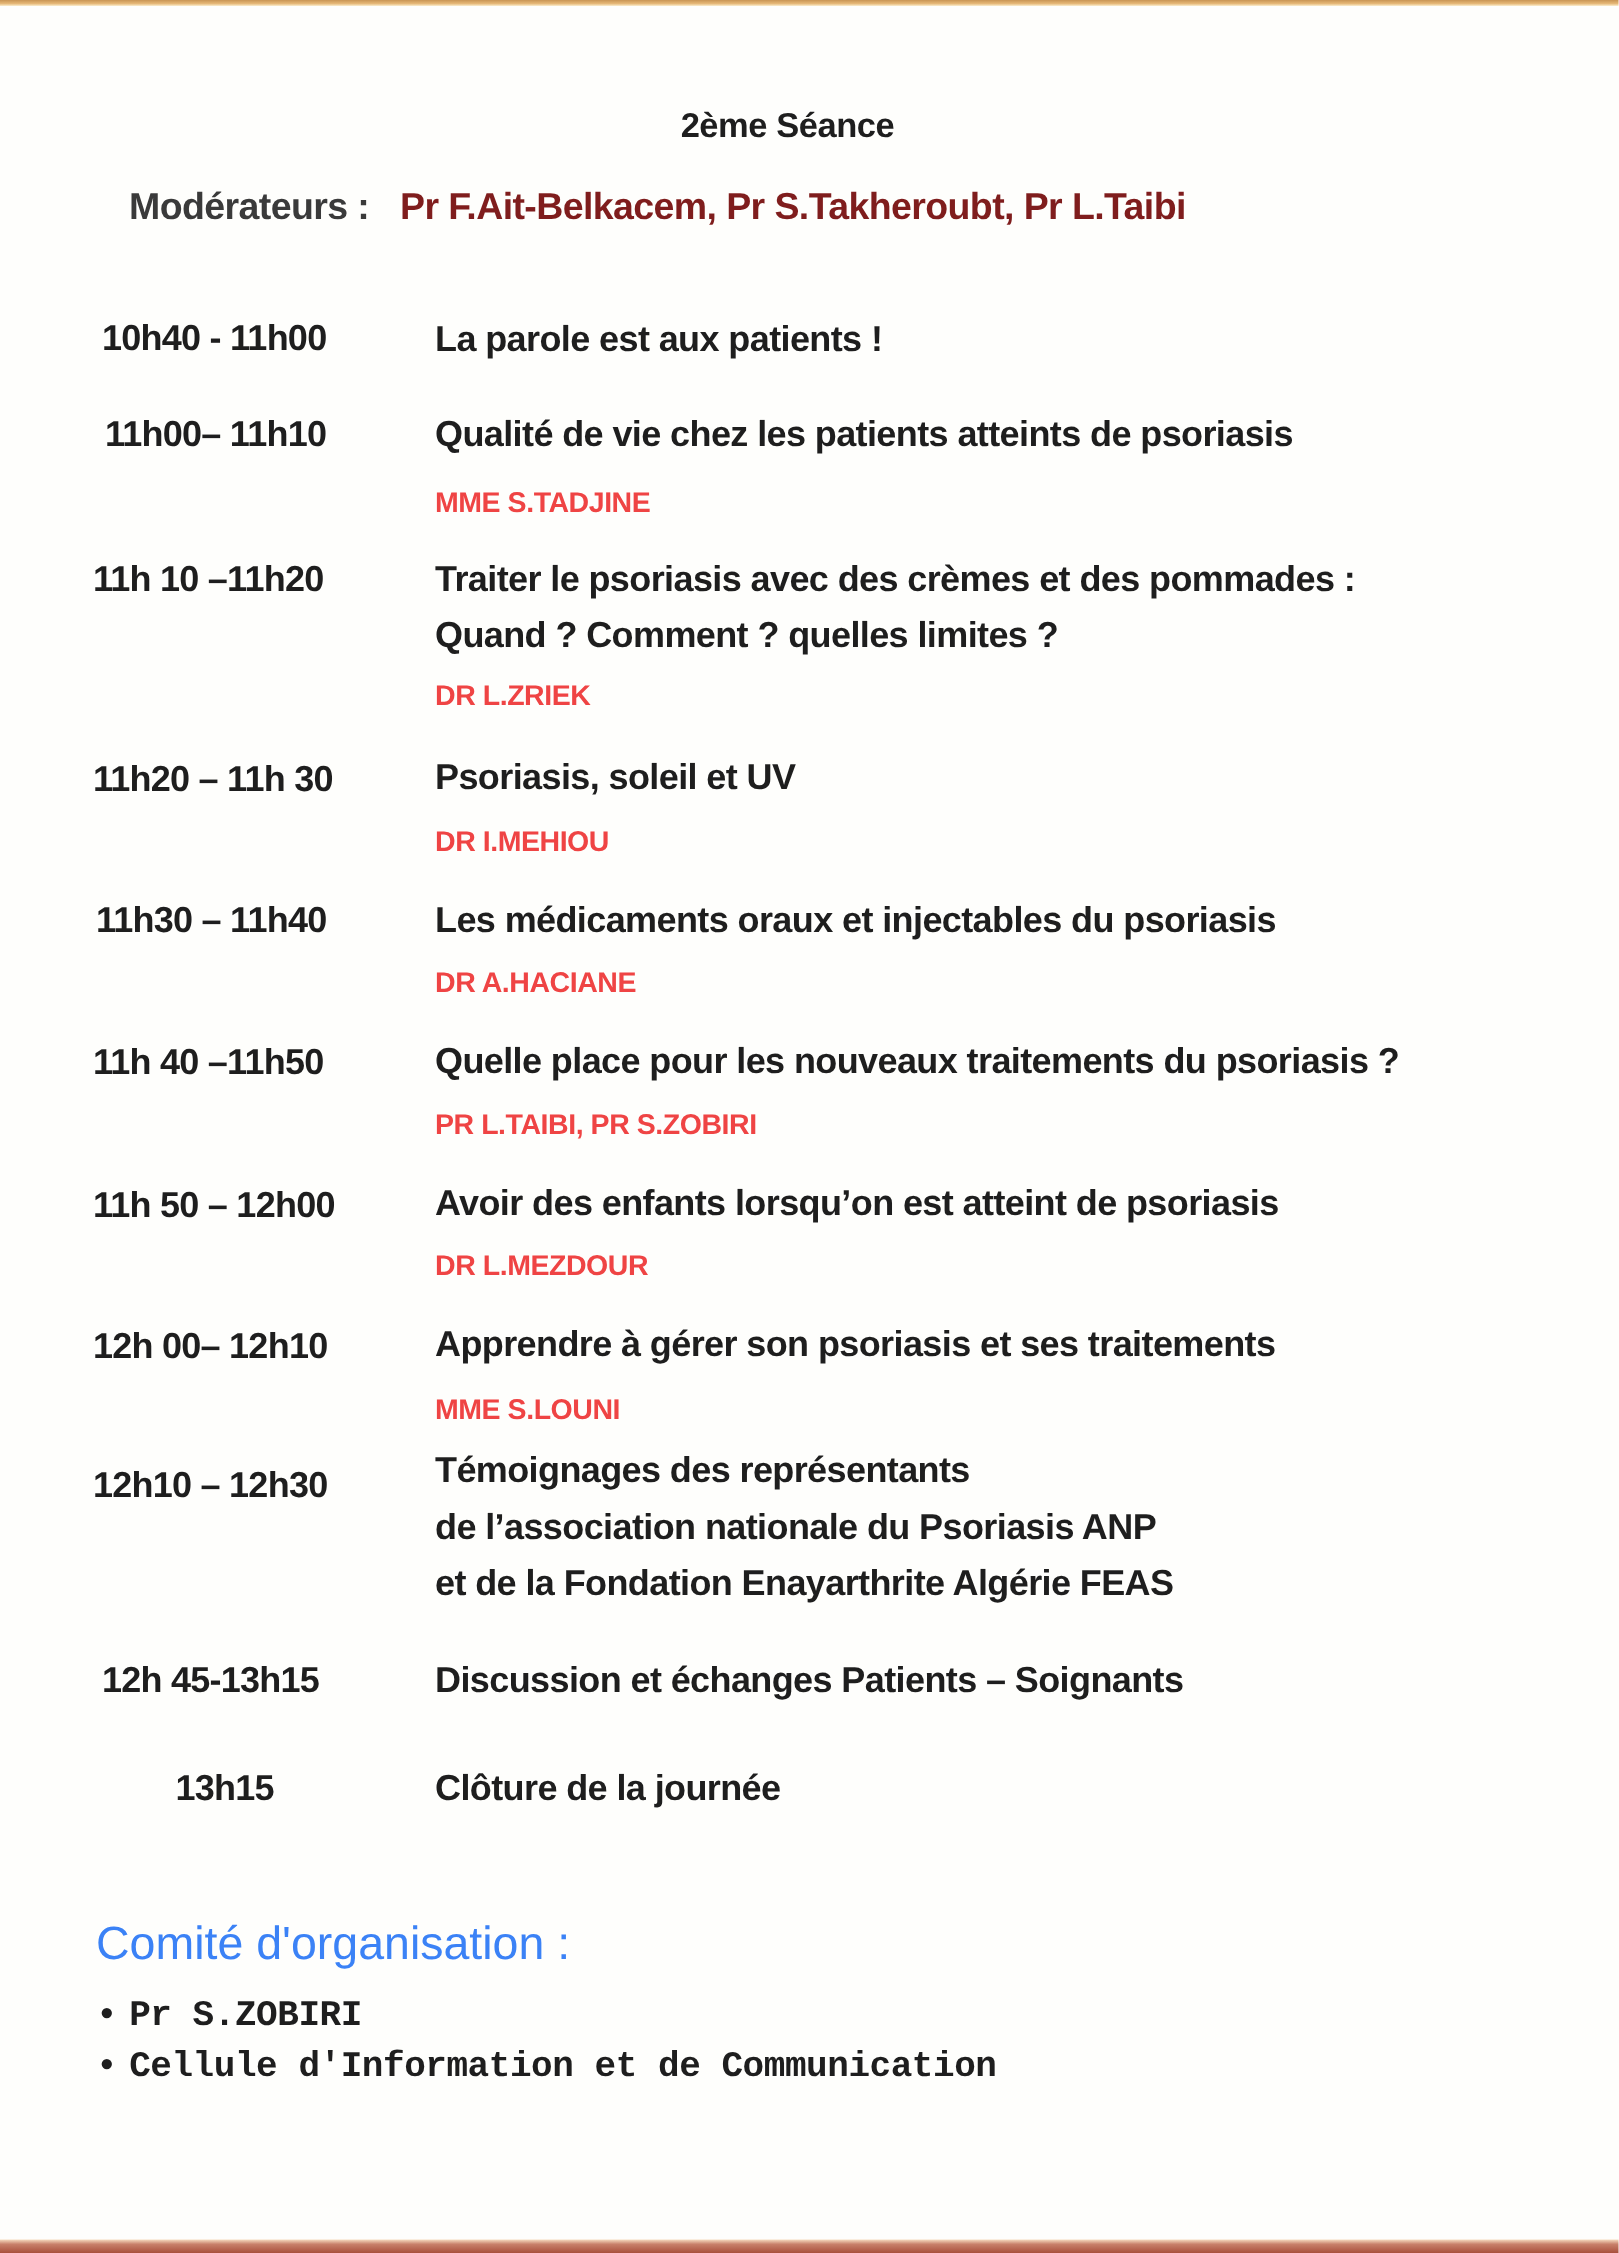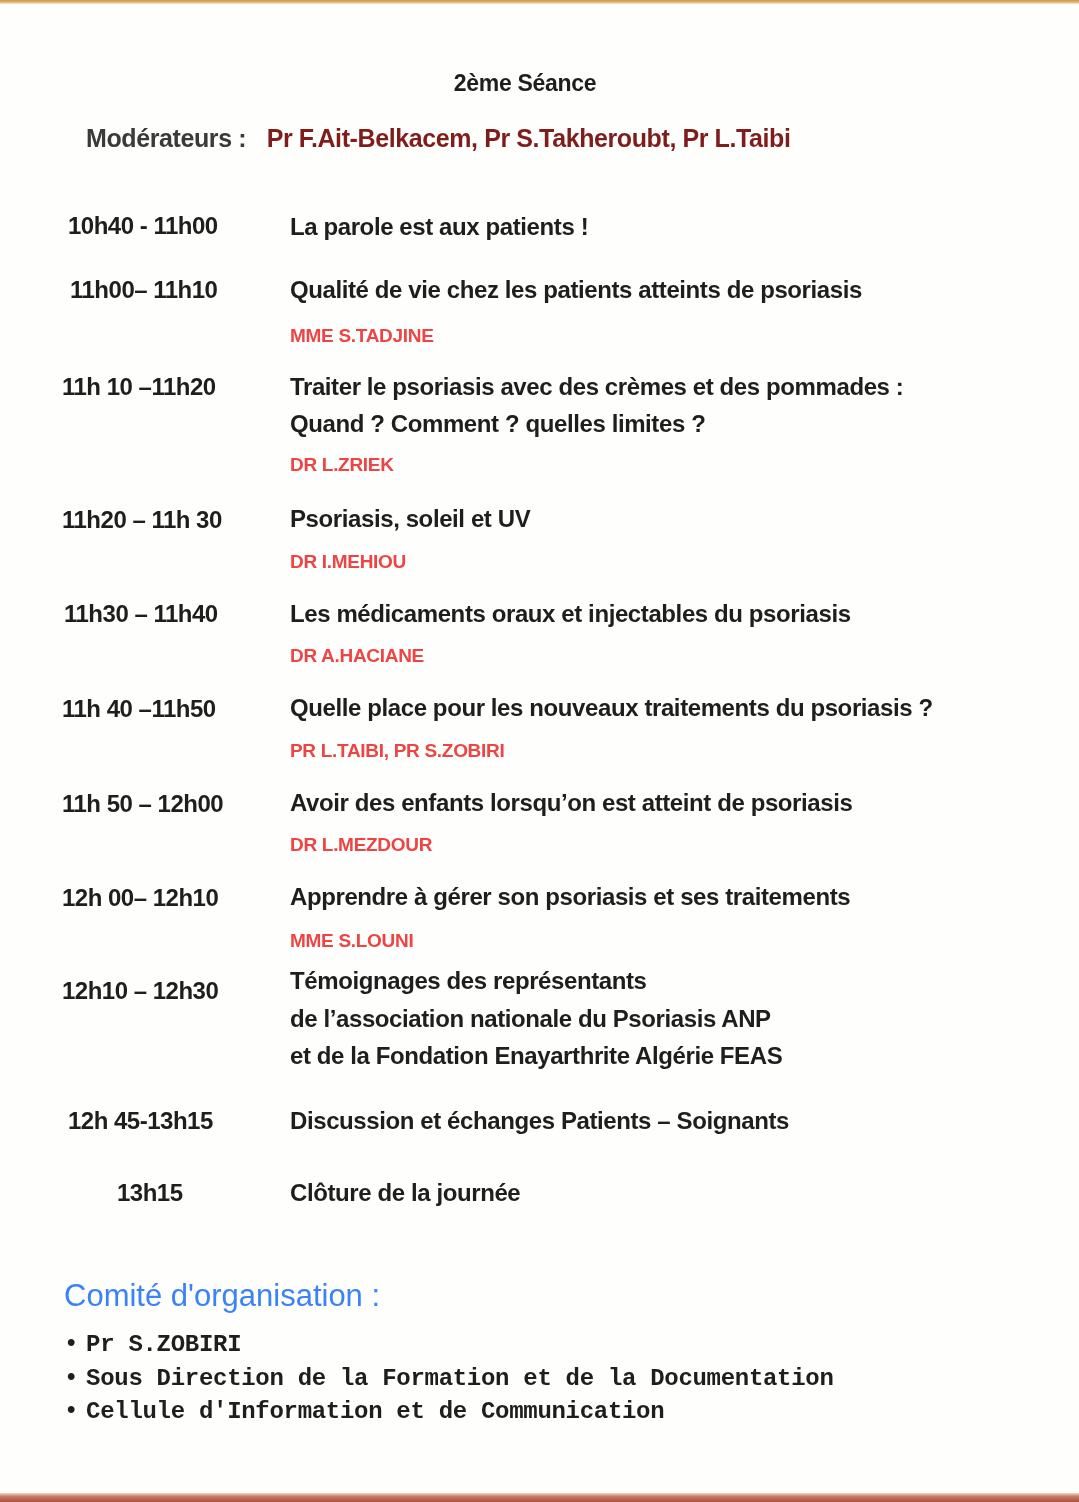--- a/index.html
+++ b/index.html
@@ -104,17 +104,16 @@
 
   <div class="row">
     <span class="time" style="left:117px;top:1179px">13h15</span>
     <span class="title" style="top:1174px">Clôture de la journée</span>
   </div>
 </div>
 
 <div class="committee-title">Comité d'organisation :</div>
 <ul class="committee-list">
   <li>Pr S.ZOBIRI</li>
-  <li>Sous Direction de la Formation et de la Documentation</li>
   <li>Cellule  d'Information et de Communication</li>
 </ul>
 
 <div class="bottom-bar"></div>
 
 </body></html>

